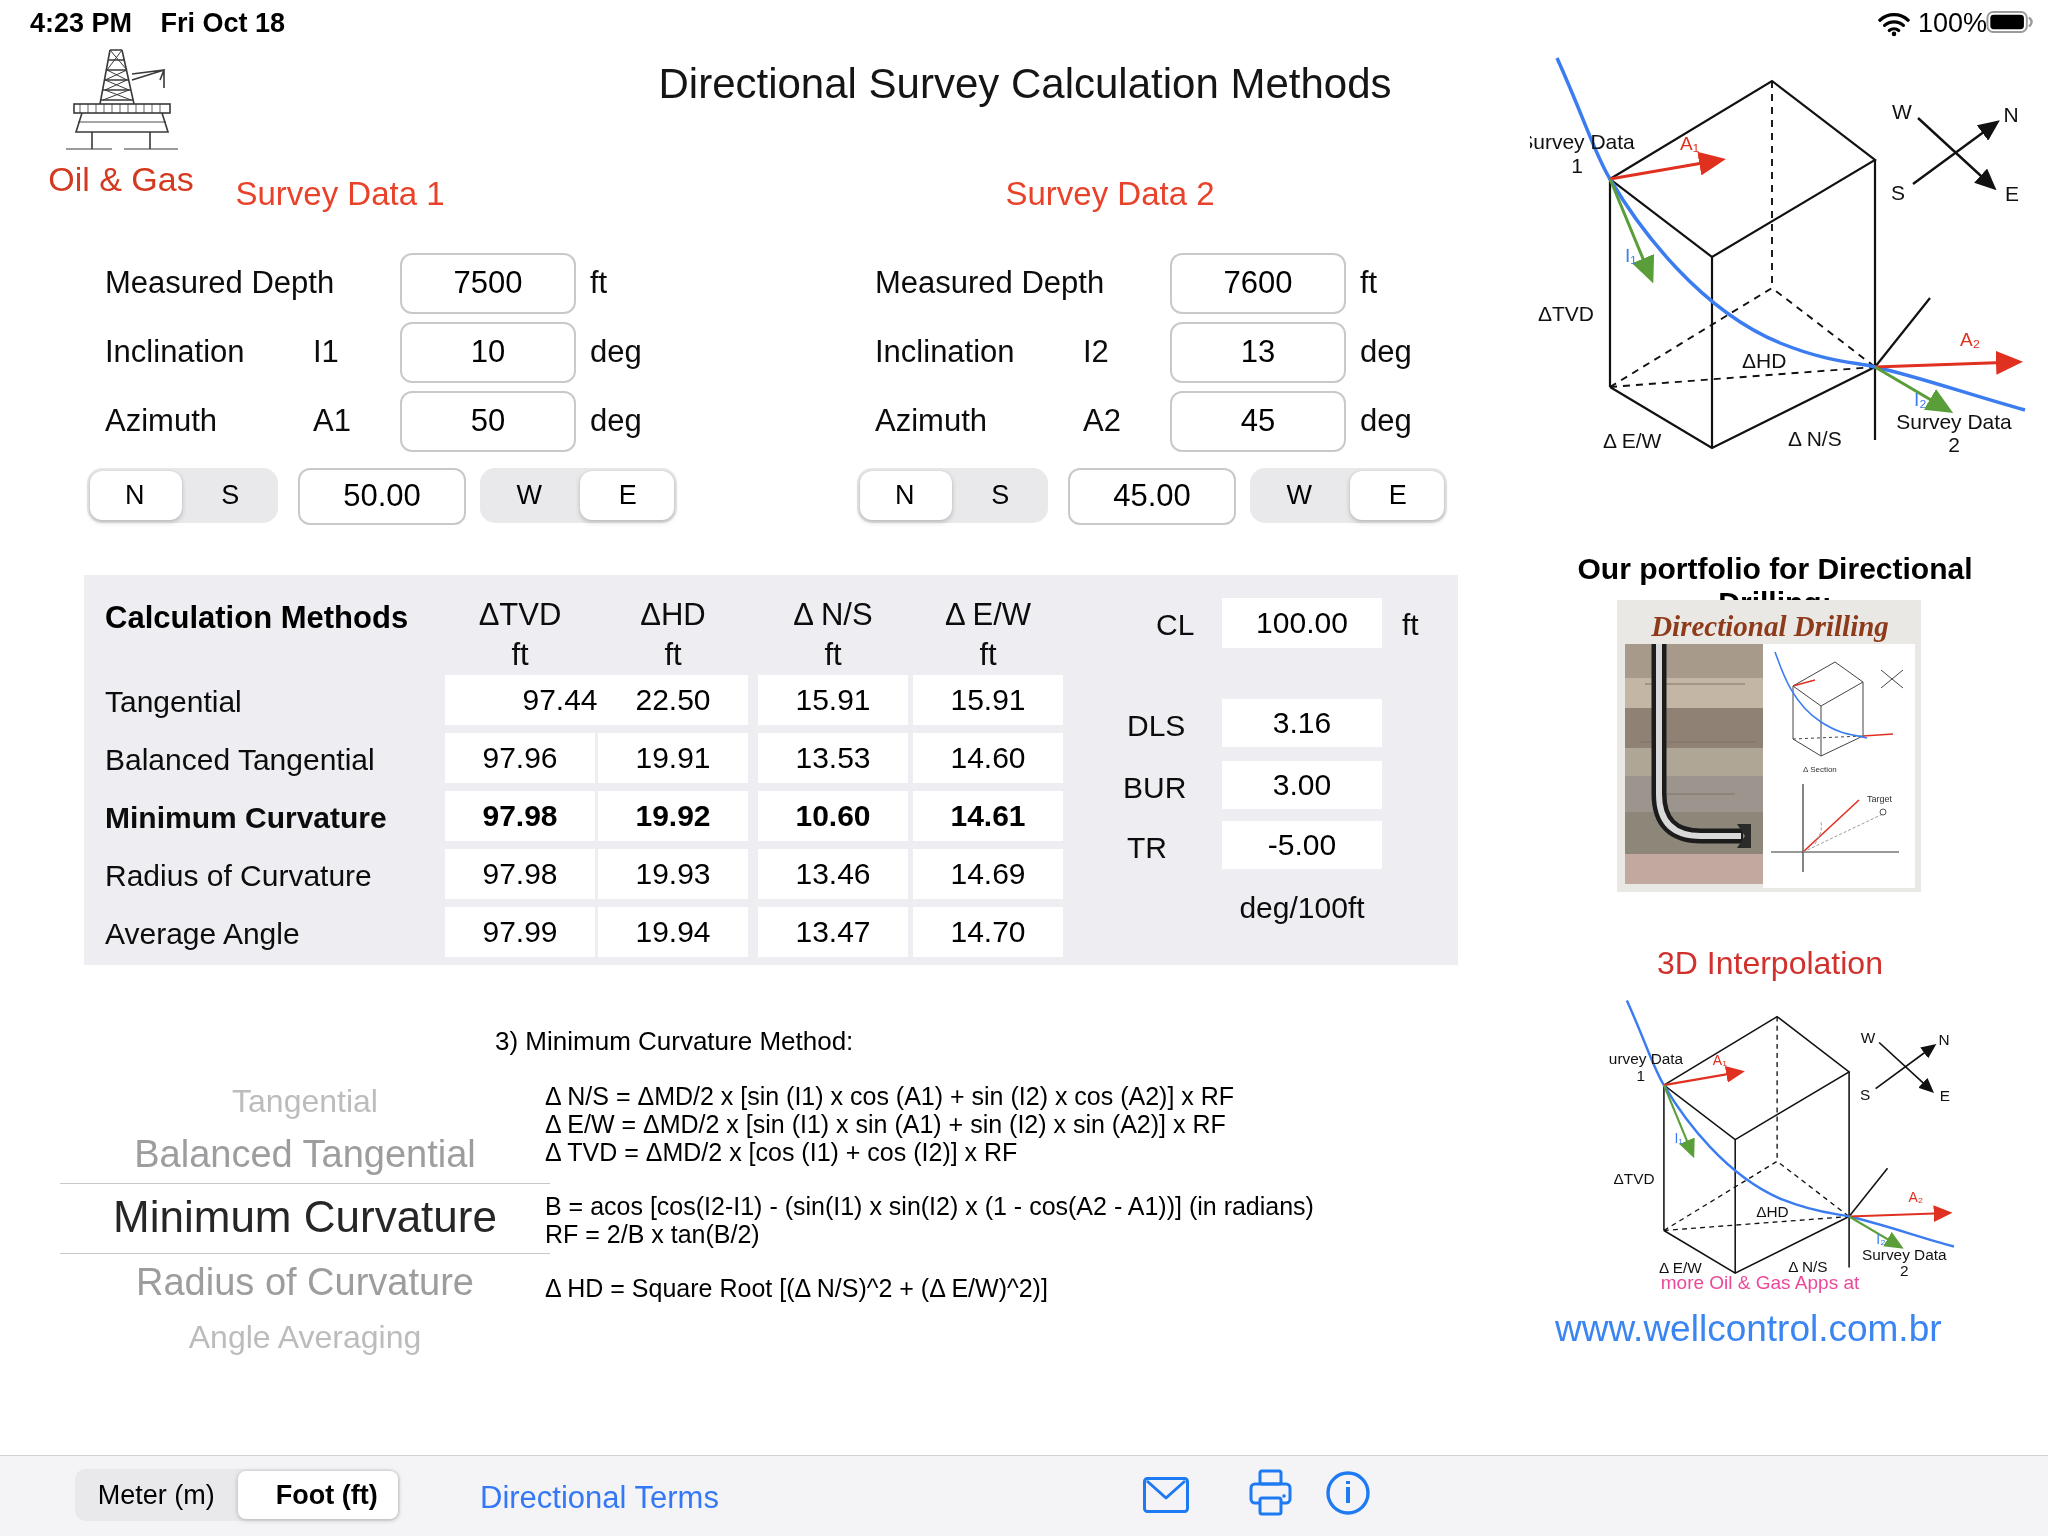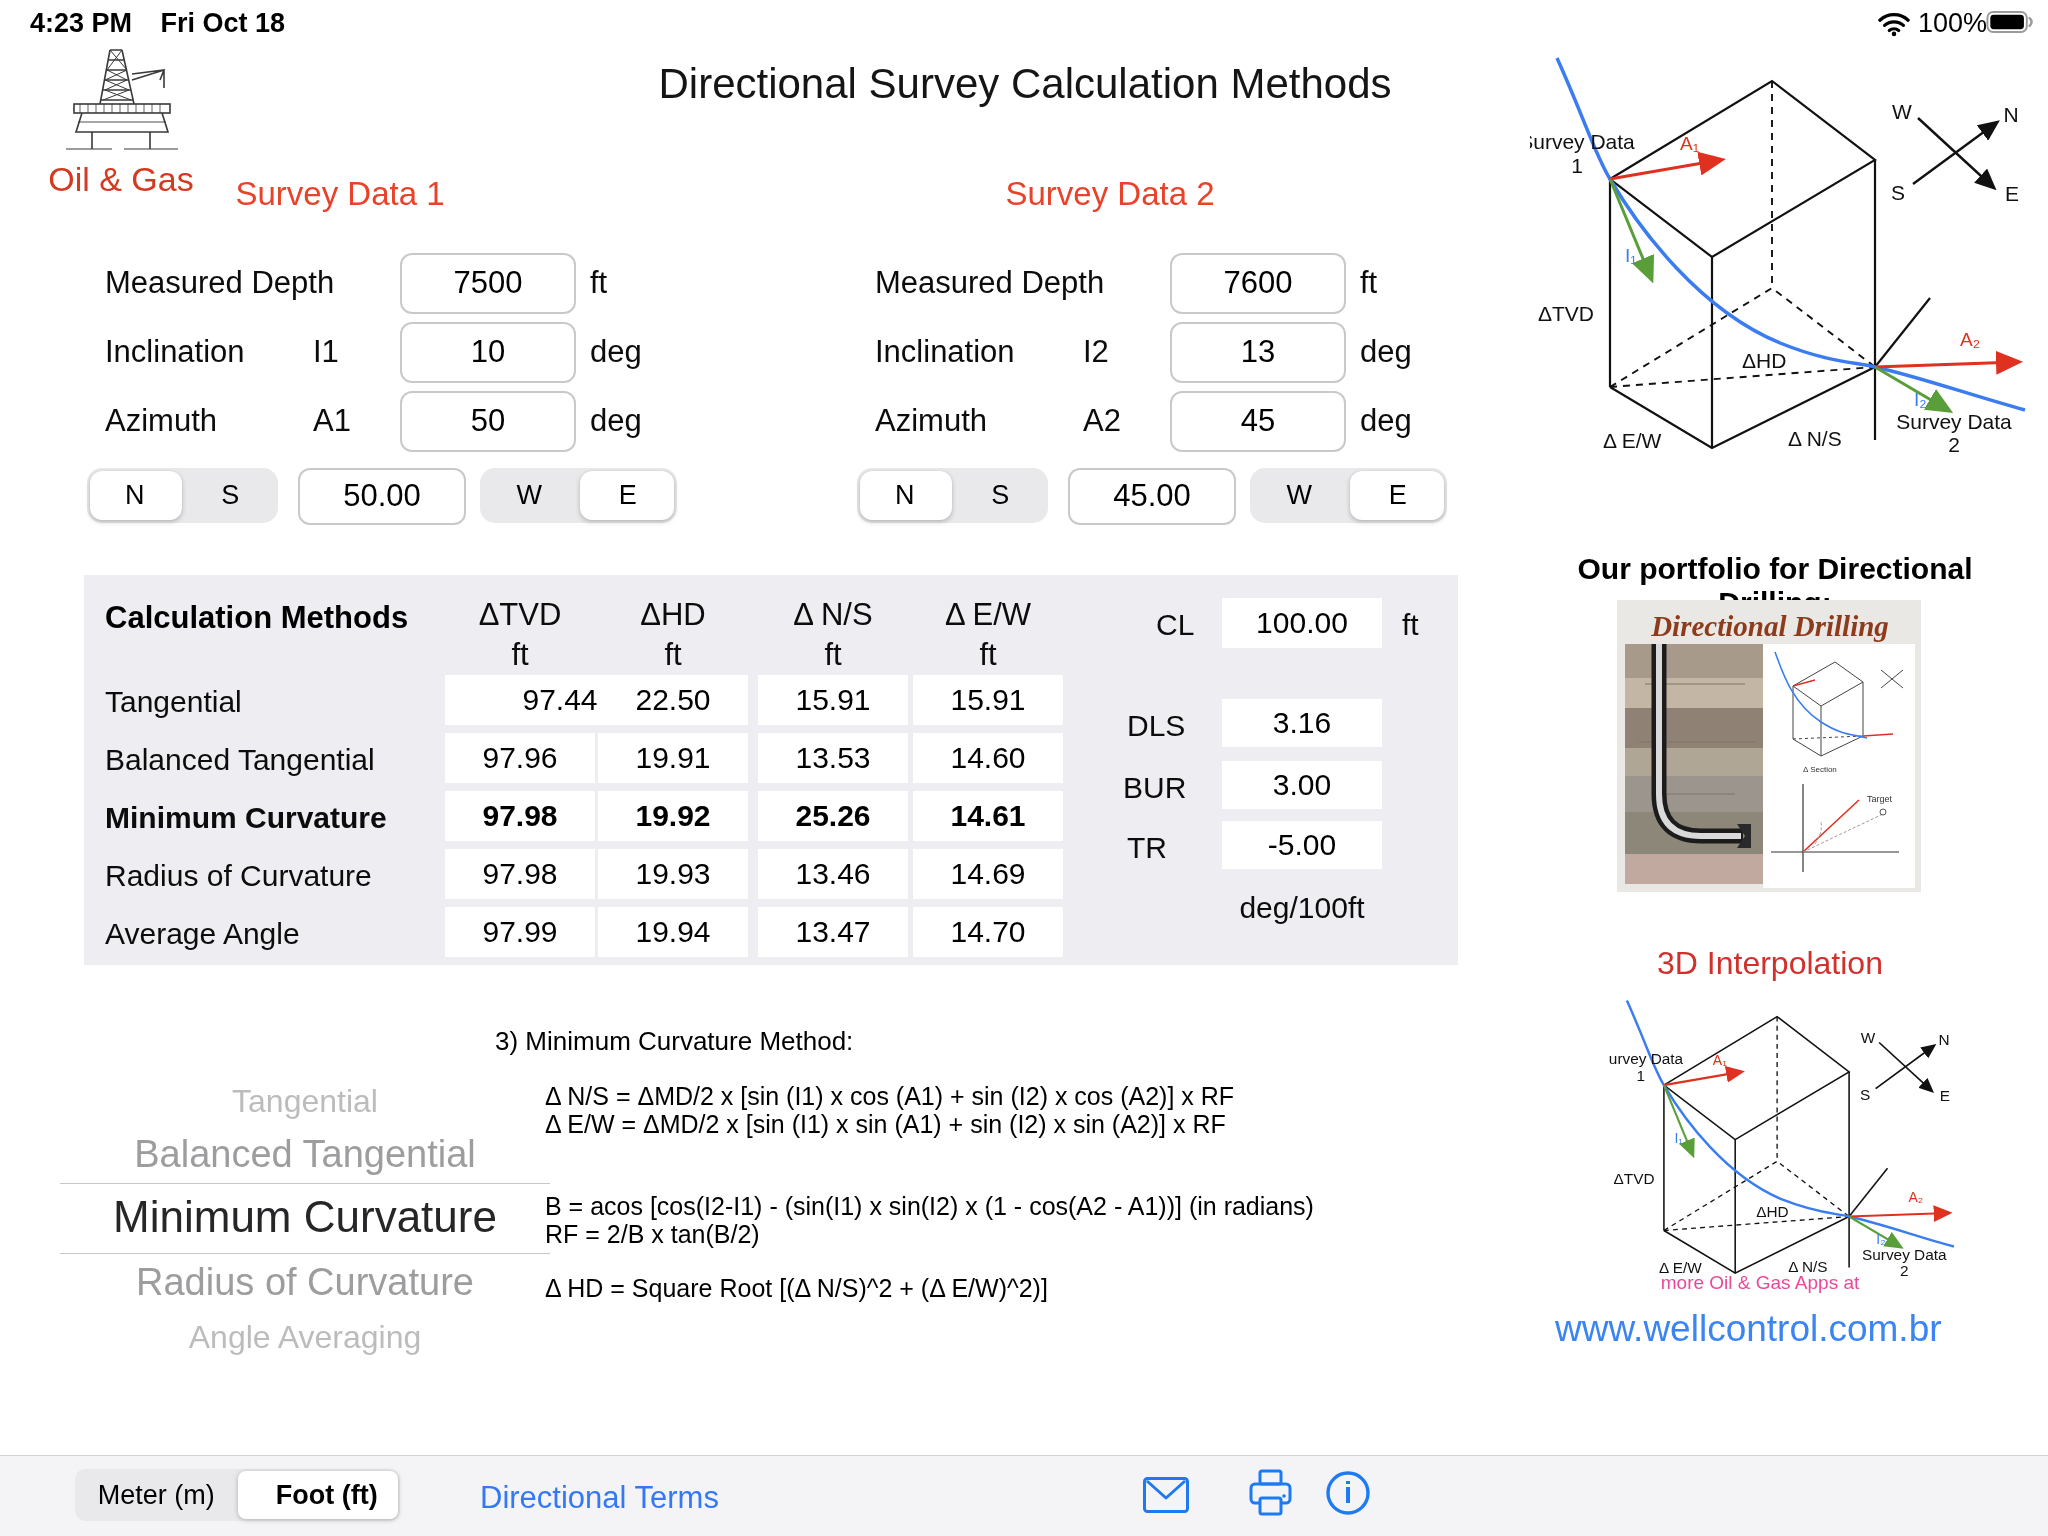--- a/index.html
+++ b/index.html
@@ -176,21 +176,21 @@
 
     <div class="abs t-method" style="left:21px;top:168px;">Balanced Tangential</div>
     <div class="abs t-cell" style="left:361px;top:158px;width:150px;height:50px;line-height:50px;">97.96</div>
     <div class="abs t-cell" style="left:514px;top:158px;width:150px;height:50px;line-height:50px;">19.91</div>
     <div class="abs t-cell" style="left:674px;top:158px;width:150px;height:50px;line-height:50px;">13.53</div>
     <div class="abs t-cell" style="left:829px;top:158px;width:150px;height:50px;line-height:50px;">14.60</div>
 
     <div class="abs t-method bold" style="left:21px;top:226px;">Minimum Curvature</div>
     <div class="abs t-cell bold" style="left:361px;top:216px;width:150px;height:50px;line-height:50px;">97.98</div>
     <div class="abs t-cell bold" style="left:514px;top:216px;width:150px;height:50px;line-height:50px;">19.92</div>
-    <div class="abs t-cell bold" style="left:674px;top:216px;width:150px;height:50px;line-height:50px;">25.26</div>
+    <div class="abs t-cell bold" style="left:674px;top:216px;width:150px;height:50px;line-height:50px;">10.60</div>
     <div class="abs t-cell bold" style="left:829px;top:216px;width:150px;height:50px;line-height:50px;">14.61</div>
 
     <div class="abs t-method" style="left:21px;top:284px;">Radius of Curvature</div>
     <div class="abs t-cell" style="left:361px;top:274px;width:150px;height:50px;line-height:50px;">97.98</div>
     <div class="abs t-cell" style="left:514px;top:274px;width:150px;height:50px;line-height:50px;">19.93</div>
     <div class="abs t-cell" style="left:674px;top:274px;width:150px;height:50px;line-height:50px;">13.46</div>
     <div class="abs t-cell" style="left:829px;top:274px;width:150px;height:50px;line-height:50px;">14.69</div>
 
     <div class="abs t-method" style="left:21px;top:342px;">Average Angle</div>
     <div class="abs t-cell" style="left:361px;top:332px;width:150px;height:50px;line-height:50px;">97.99</div>
@@ -217,20 +217,21 @@
     <div class="abs pick pick-sel" style="top:117px;">Minimum Curvature</div>
     <div class="abs pick-line" style="top:178px;left:0;width:490px;"></div>
     <div class="abs pick pick-md" style="top:186px;">Radius of Curvature</div>
     <div class="abs pick pick-sm" style="top:244px;">Angle Averaging</div>
   </div>
 
   <div class="abs" style="left:495px;top:1020px;width:980px;height:290px;">
     <div class="abs formula-h" style="left:0;top:6px;">3) Minimum Curvature Method:</div>
     <div class="abs formula" style="left:50px;top:62px;">Δ N/S = ΔMD/2 x [sin (I1) x cos (A1) + sin (I2) x cos (A2)] x RF</div>
     <div class="abs formula" style="left:50px;top:90px;">Δ E/W = ΔMD/2 x [sin (I1) x sin (A1) + sin (I2) x sin (A2)] x RF</div>
+    <div class="abs formula" style="left:50px;top:118px;">Δ TVD = ΔMD/2 x [cos (I1) + cos (I2)] x RF</div>
     <div class="abs formula" style="left:50px;top:172px;">B = acos [cos(I2-I1) - (sin(I1) x sin(I2) x (1 - cos(A2 - A1))]  (in radians)</div>
     <div class="abs formula" style="left:50px;top:200px;">RF = 2/B x tan(B/2)</div>
     <div class="abs formula" style="left:50px;top:254px;">Δ HD = Square Root [(Δ N/S)^2 + (Δ E/W)^2)]</div>
   </div>
 
   <div class="abs" style="left:1530px;top:40px;">
     <svg width="518" height="415" viewBox="0 0 518 415">
       <defs>
         <marker id="mRed" markerWidth="9" markerHeight="8" refX="7" refY="4" orient="auto">
             <path d="M0,0 L9,4 L0,8 Z" fill="#e03020"></path>

